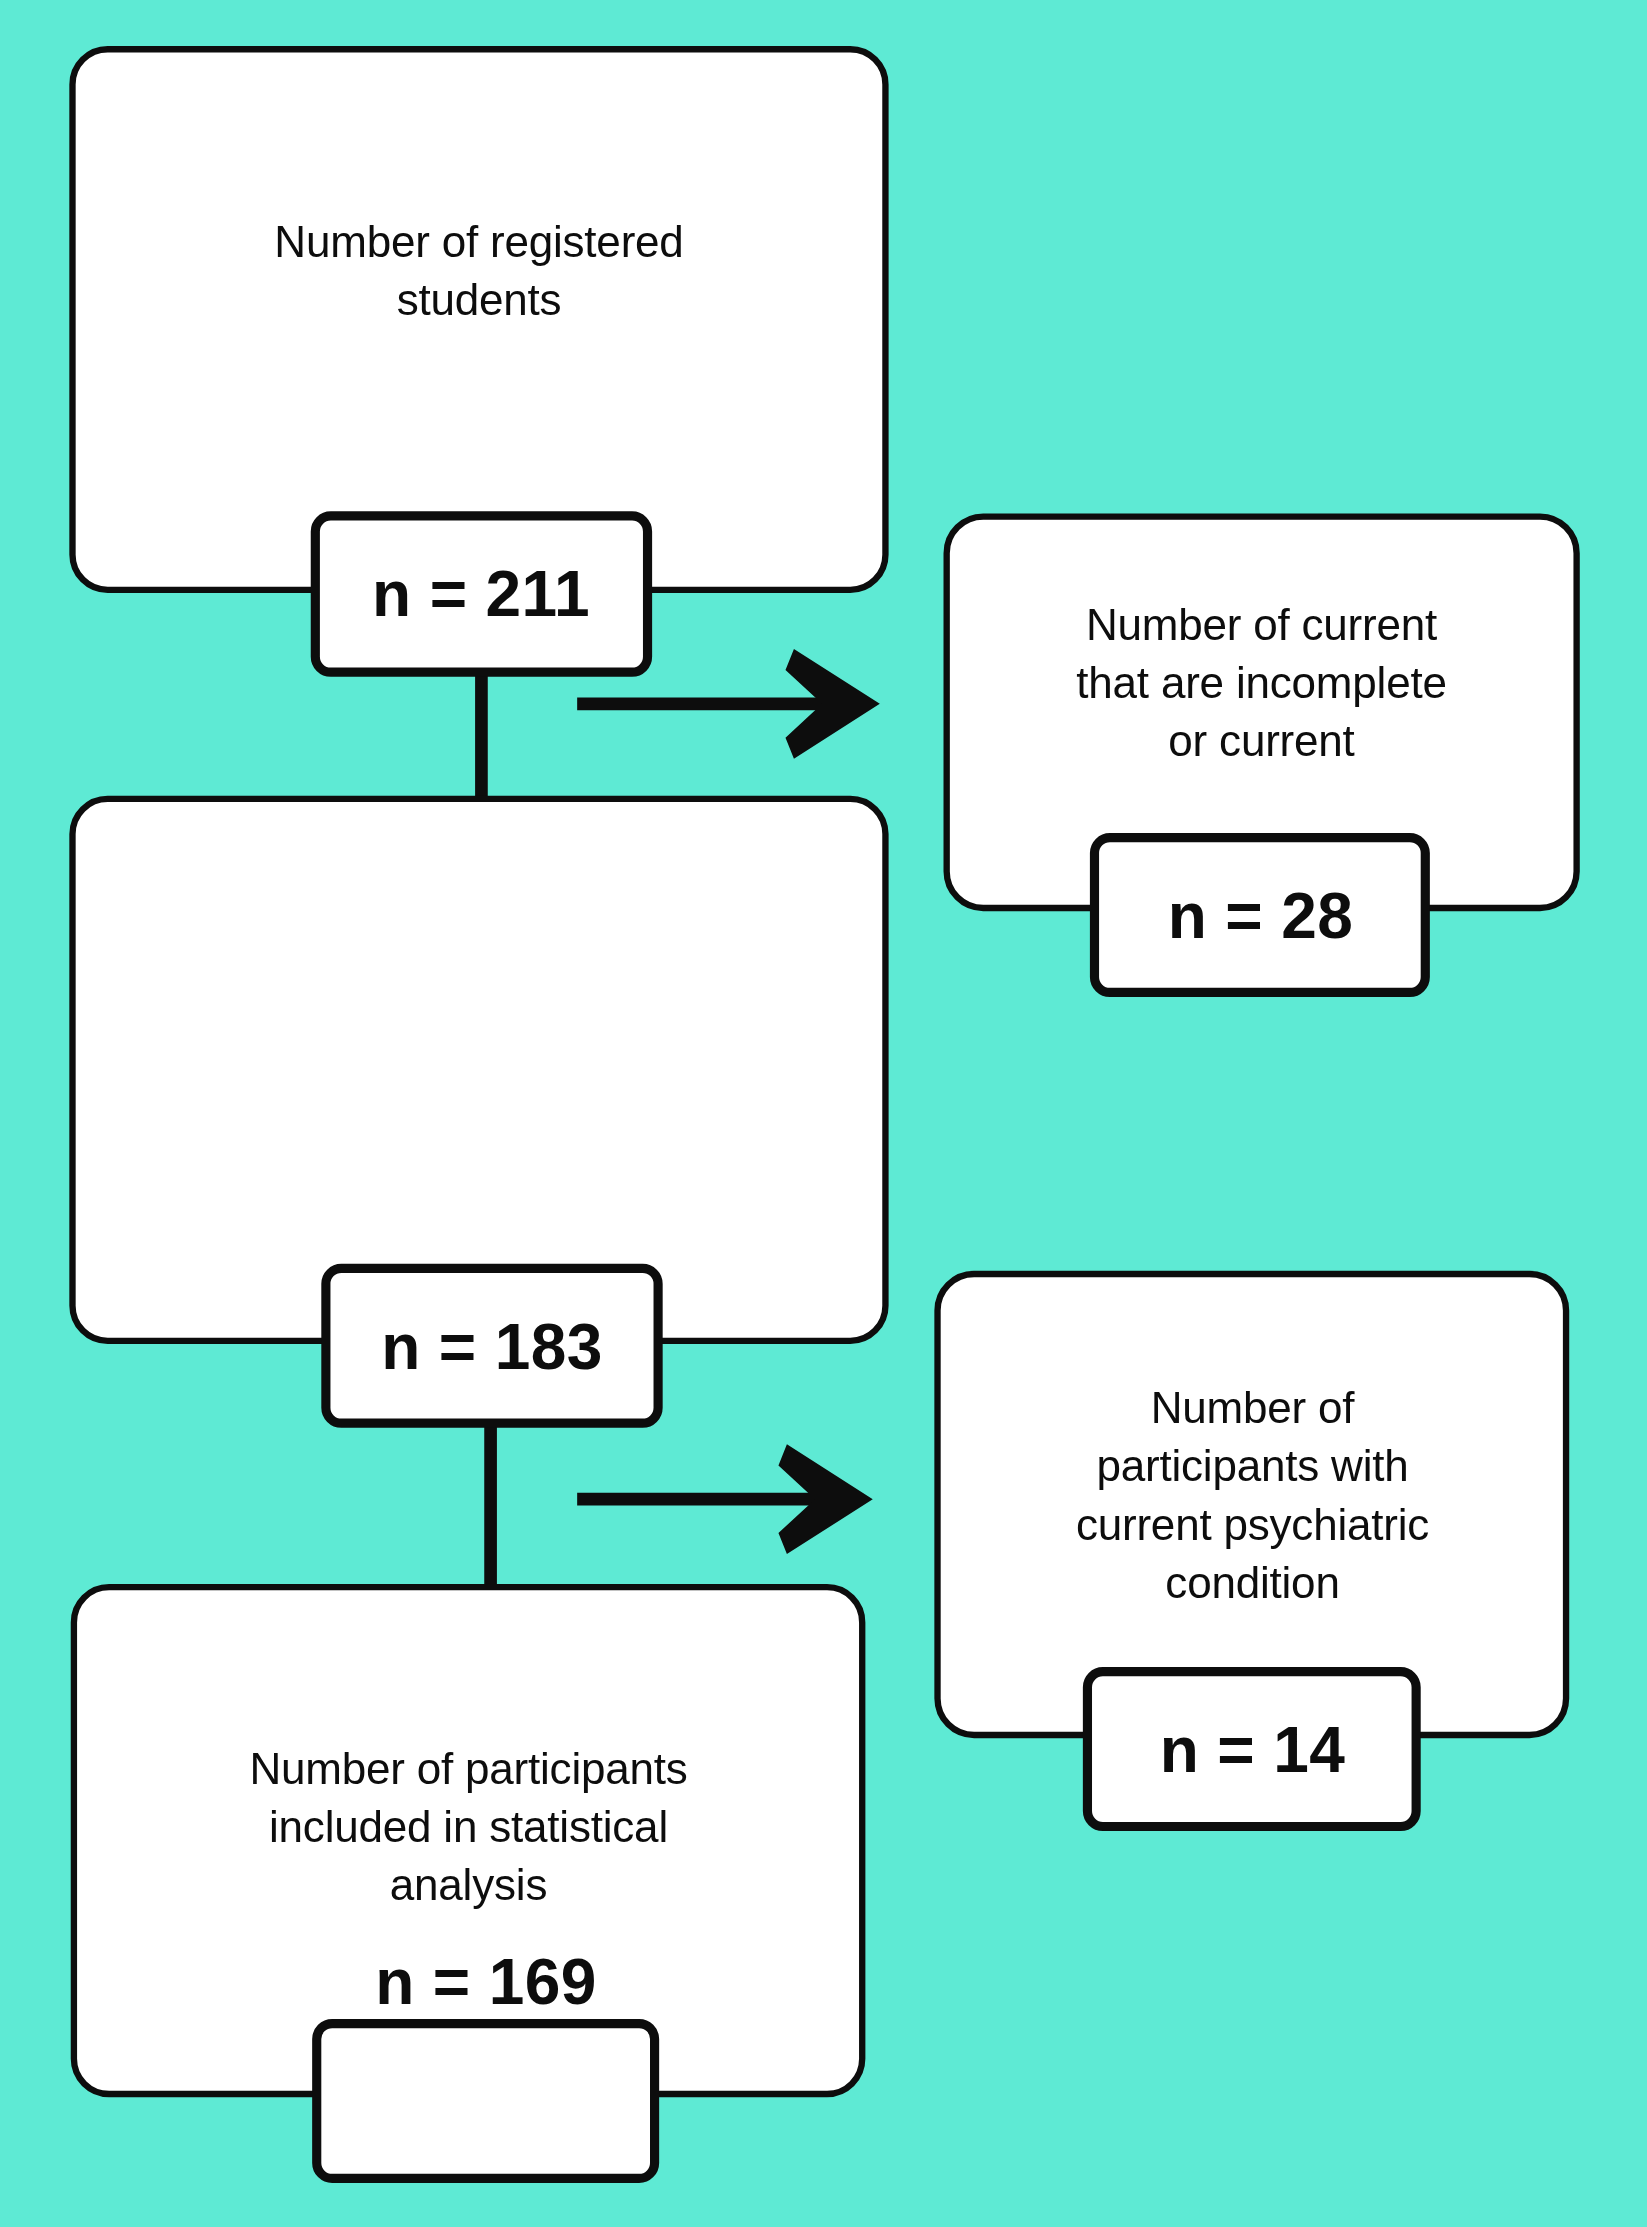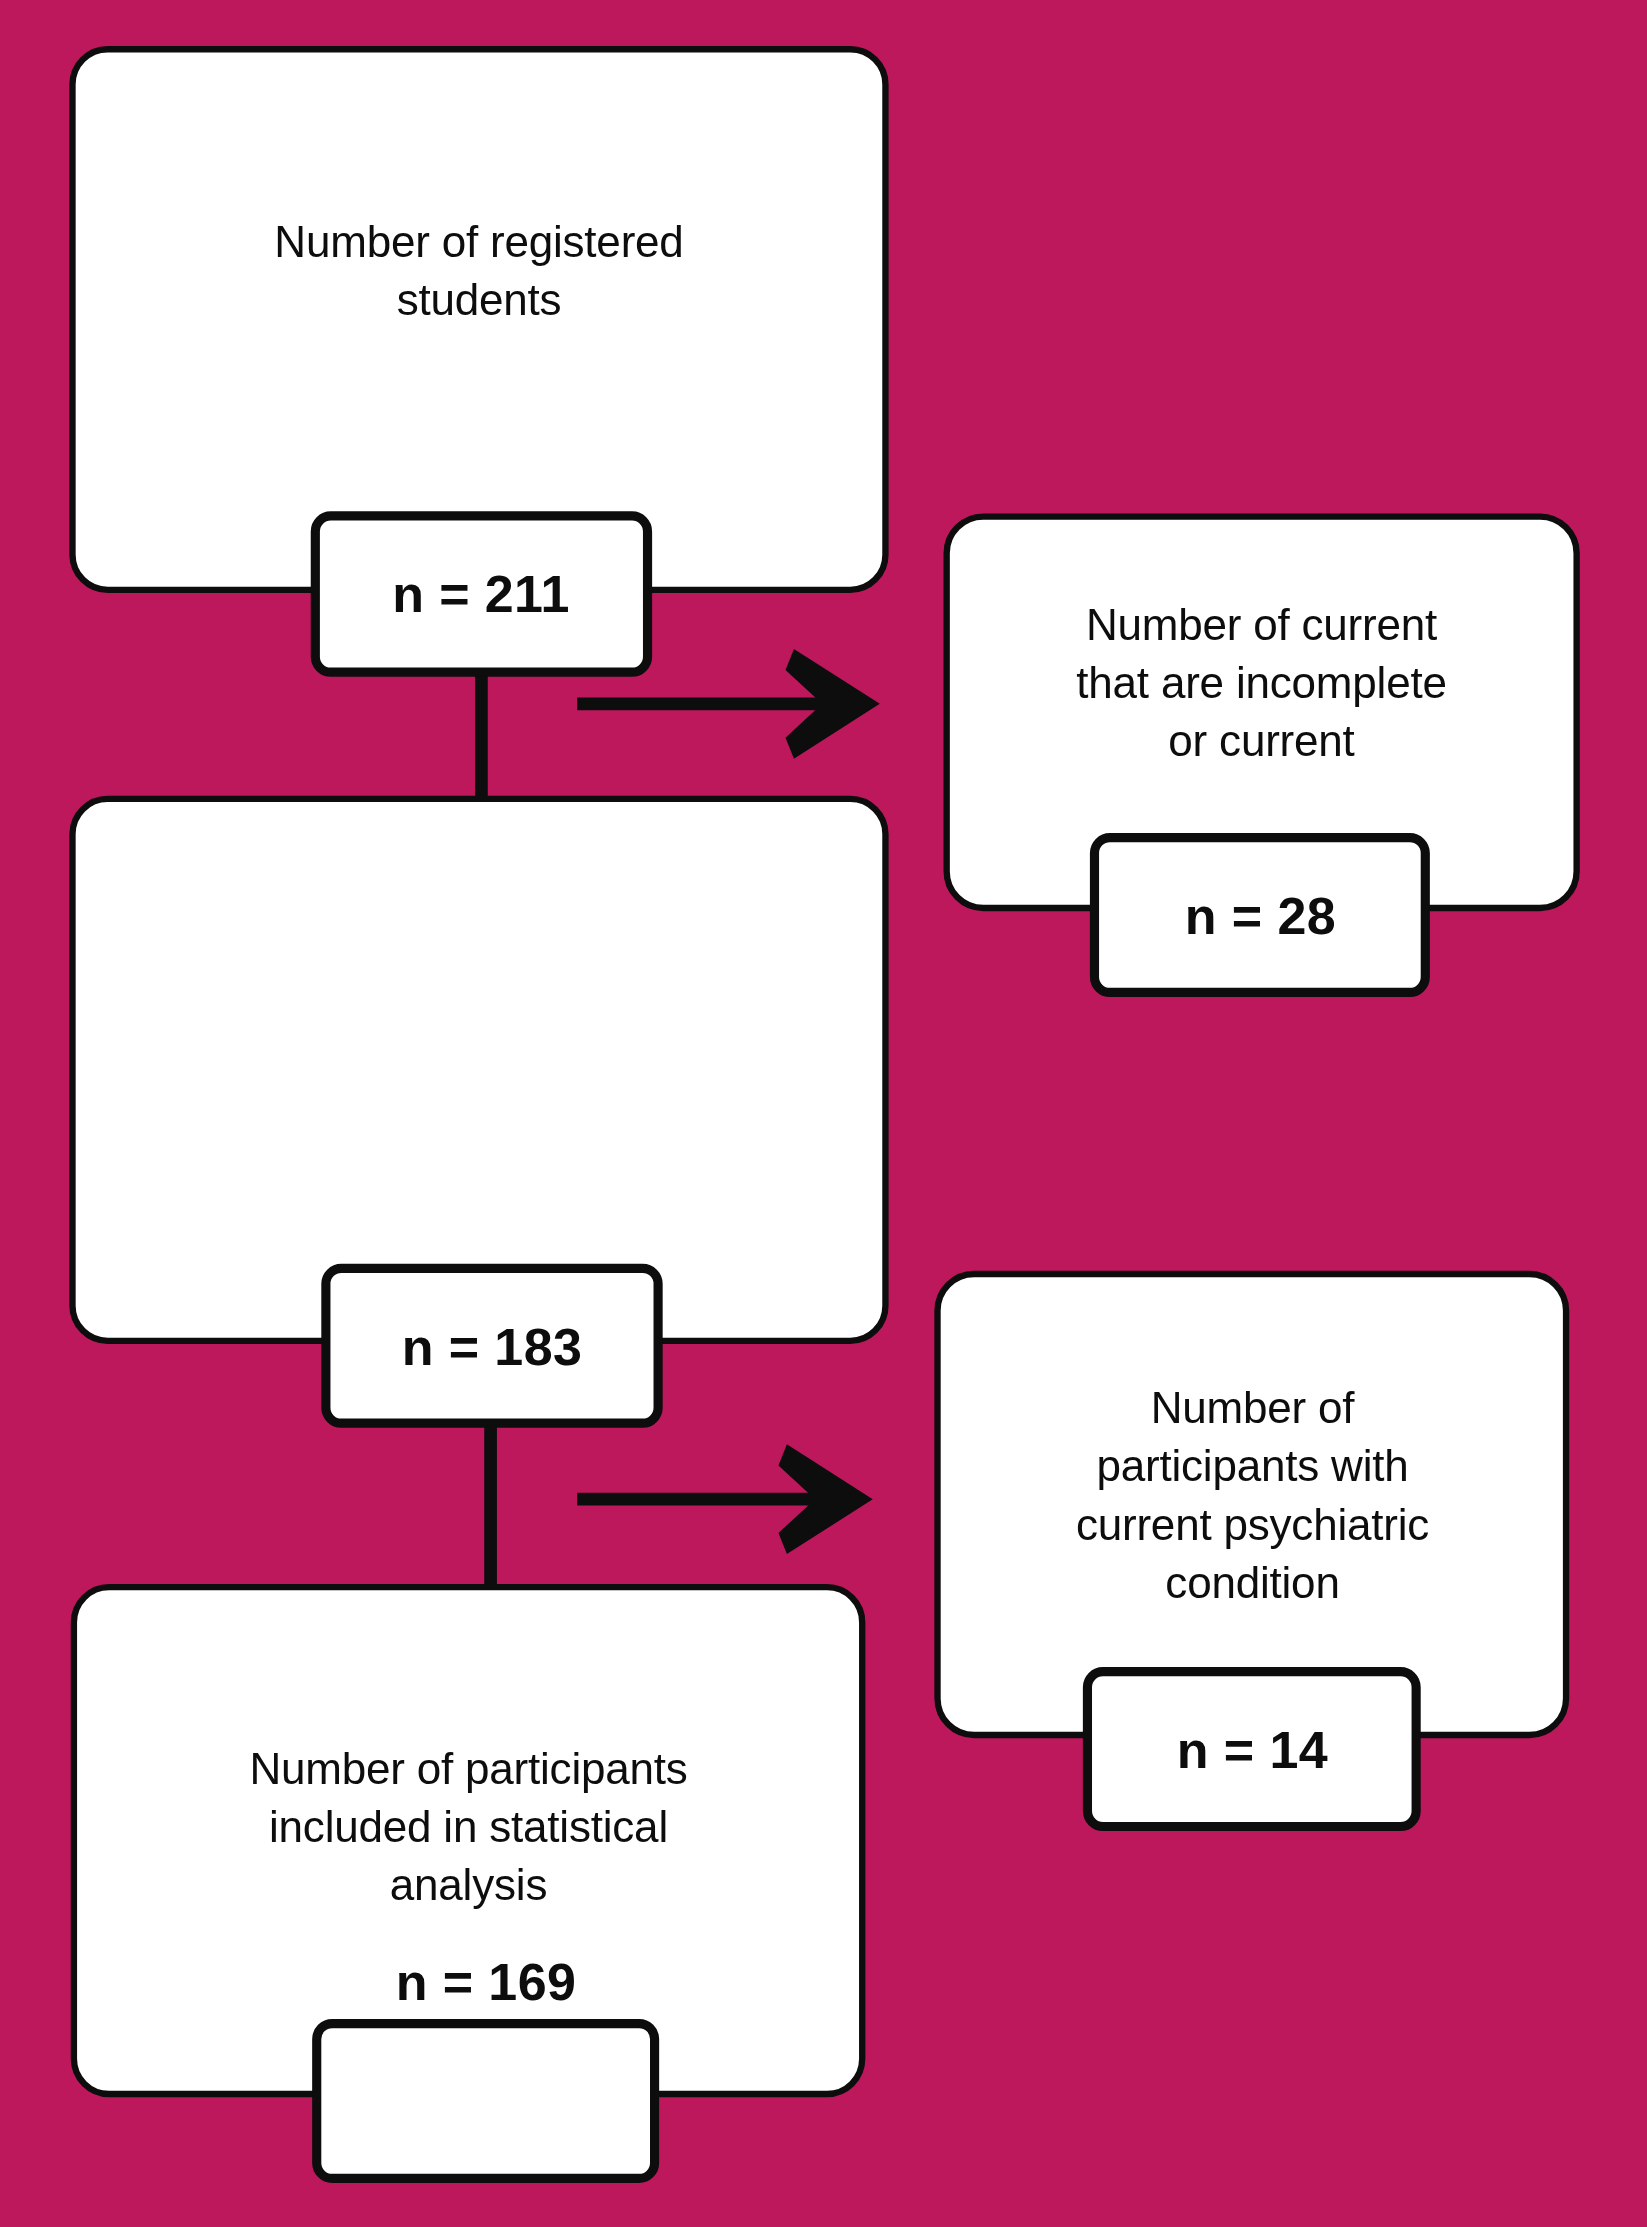--- a/index.html
+++ b/index.html
@@ -10,21 +10,21 @@
   body {
     width: 1647px;
     height: 2227px;
     font-family: "Liberation Sans", sans-serif;
     overflow: hidden;
   }
   #flowchart-root {
     position: relative;
     width: 1647px;
     height: 2227px;
-    background: #be185d;
+    background: #5eead4;
   }
   svg.canvas {
     position: absolute;
     top: 0;
     left: 0;
     width: 1647px;
     height: 2227px;
     display: block;
   }
   .box-shape {
@@ -64,21 +64,21 @@
   }
   .badge-text {
     position: absolute;
     display: flex;
     align-items: center;
     justify-content: center;
     text-align: center;
     color: #0d0d0d;
     font-family: "Liberation Sans", sans-serif;
     font-weight: 700;
-    font-size: 52px;
+    font-size: 64px;
     letter-spacing: 0.4px;
     pointer-events: none;
   }
 
   
   #txt-registered   { left: 106px;  top: 155px;  width: 746px; height: 232px; }
   #txt-surveys      { left: 964px; top: 535px;  width: 595px;  height: 296px; }
   #txt-completed    { left: 106px;  top: 936px; width: 746px; height: 232px; }
   #txt-psychiatric  { left: 957px; top: 1316px; width: 591px;  height: 359px; }
   #txt-analysis     { left: 99px;  top: 1711px; width: 739px; height: 232px; }

